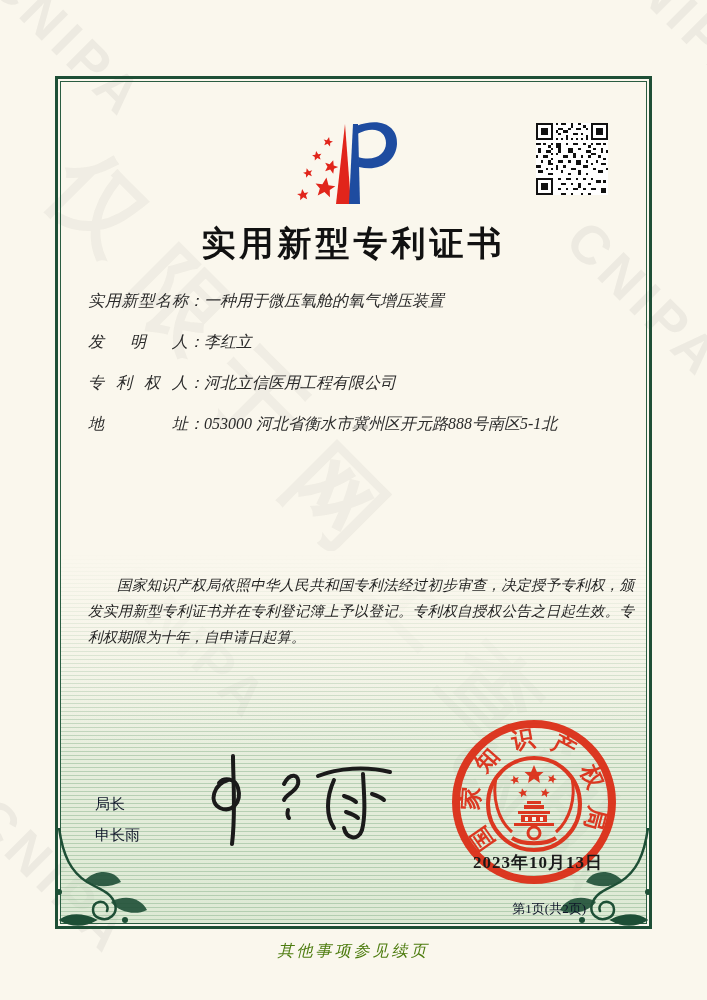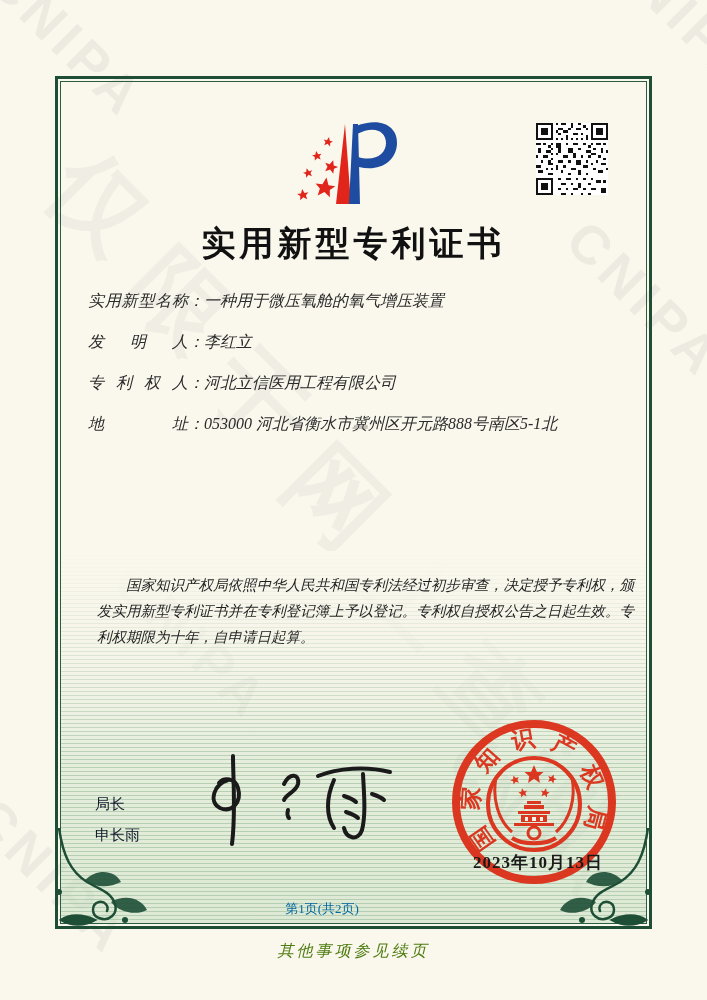--- a/index.html
+++ b/index.html
@@ -31,26 +31,26 @@
   .qr-box{left:536px;top:123px;width:72px;height:72px;}
   .doc-title{left:58px;top:221px;width:591px;text-align:center;font-size:34px;
              font-weight:bold;letter-spacing:4px;color:#111;}
   .fields{left:88px;top:289px;width:548px;font-size:16px;color:#2b2b2b;}
   .frow{line-height:24px;margin-bottom:17px;white-space:nowrap;font-style:italic;}
   .flabel{display:inline-block;width:100px;text-align:justify;text-align-last:justify;
           vertical-align:bottom;}
   .fv1{display:inline-block;width:182px;}
   .paras{left:88px;top:572px;width:546px;font-size:14.5px;line-height:26px;color:#1f1f1f;
          font-style:italic;}
-  .paras p{margin:0 0 5px 9px;text-indent:2em;text-align:justify;}
+  .paras p{margin:0 0 5px 0;text-indent:2em;text-align:justify;}
   .signer{left:95px;top:788px;font-family:"Liberation Sans","DejaVu Sans",sans-serif;
           font-size:15px;color:#0f172a;line-height:31px;}
   .sig-script{left:198px;top:750px;width:210px;height:100px;}
   .seal-box{left:448px;top:716px;width:172px;height:172px;z-index:6;}
-  .page-info{left:58px;top:900px;width:528px;text-align:center;font-size:13px;color:#0369a1;}
+  .page-info{left:58px;top:900px;width:528px;text-align:right;font-size:13px;color:#0f172a;}
   .cont-note{left:0;top:941px;width:707px;text-align:center;font-size:16px;
              font-style:italic;letter-spacing:3px;color:#4d7c0f;}
   .ring-char{font-family:"Liberation Serif",serif;font-size:23px;font-weight:bold;
              fill:#dc2b14;text-anchor:middle;dominant-baseline:middle;}
   .seal-date{font-family:"Liberation Serif",serif;font-size:17px;font-weight:600;
              fill:#1a1a1a;text-anchor:middle;letter-spacing:1px;}
 </style>
 </head>
 <body>
 

